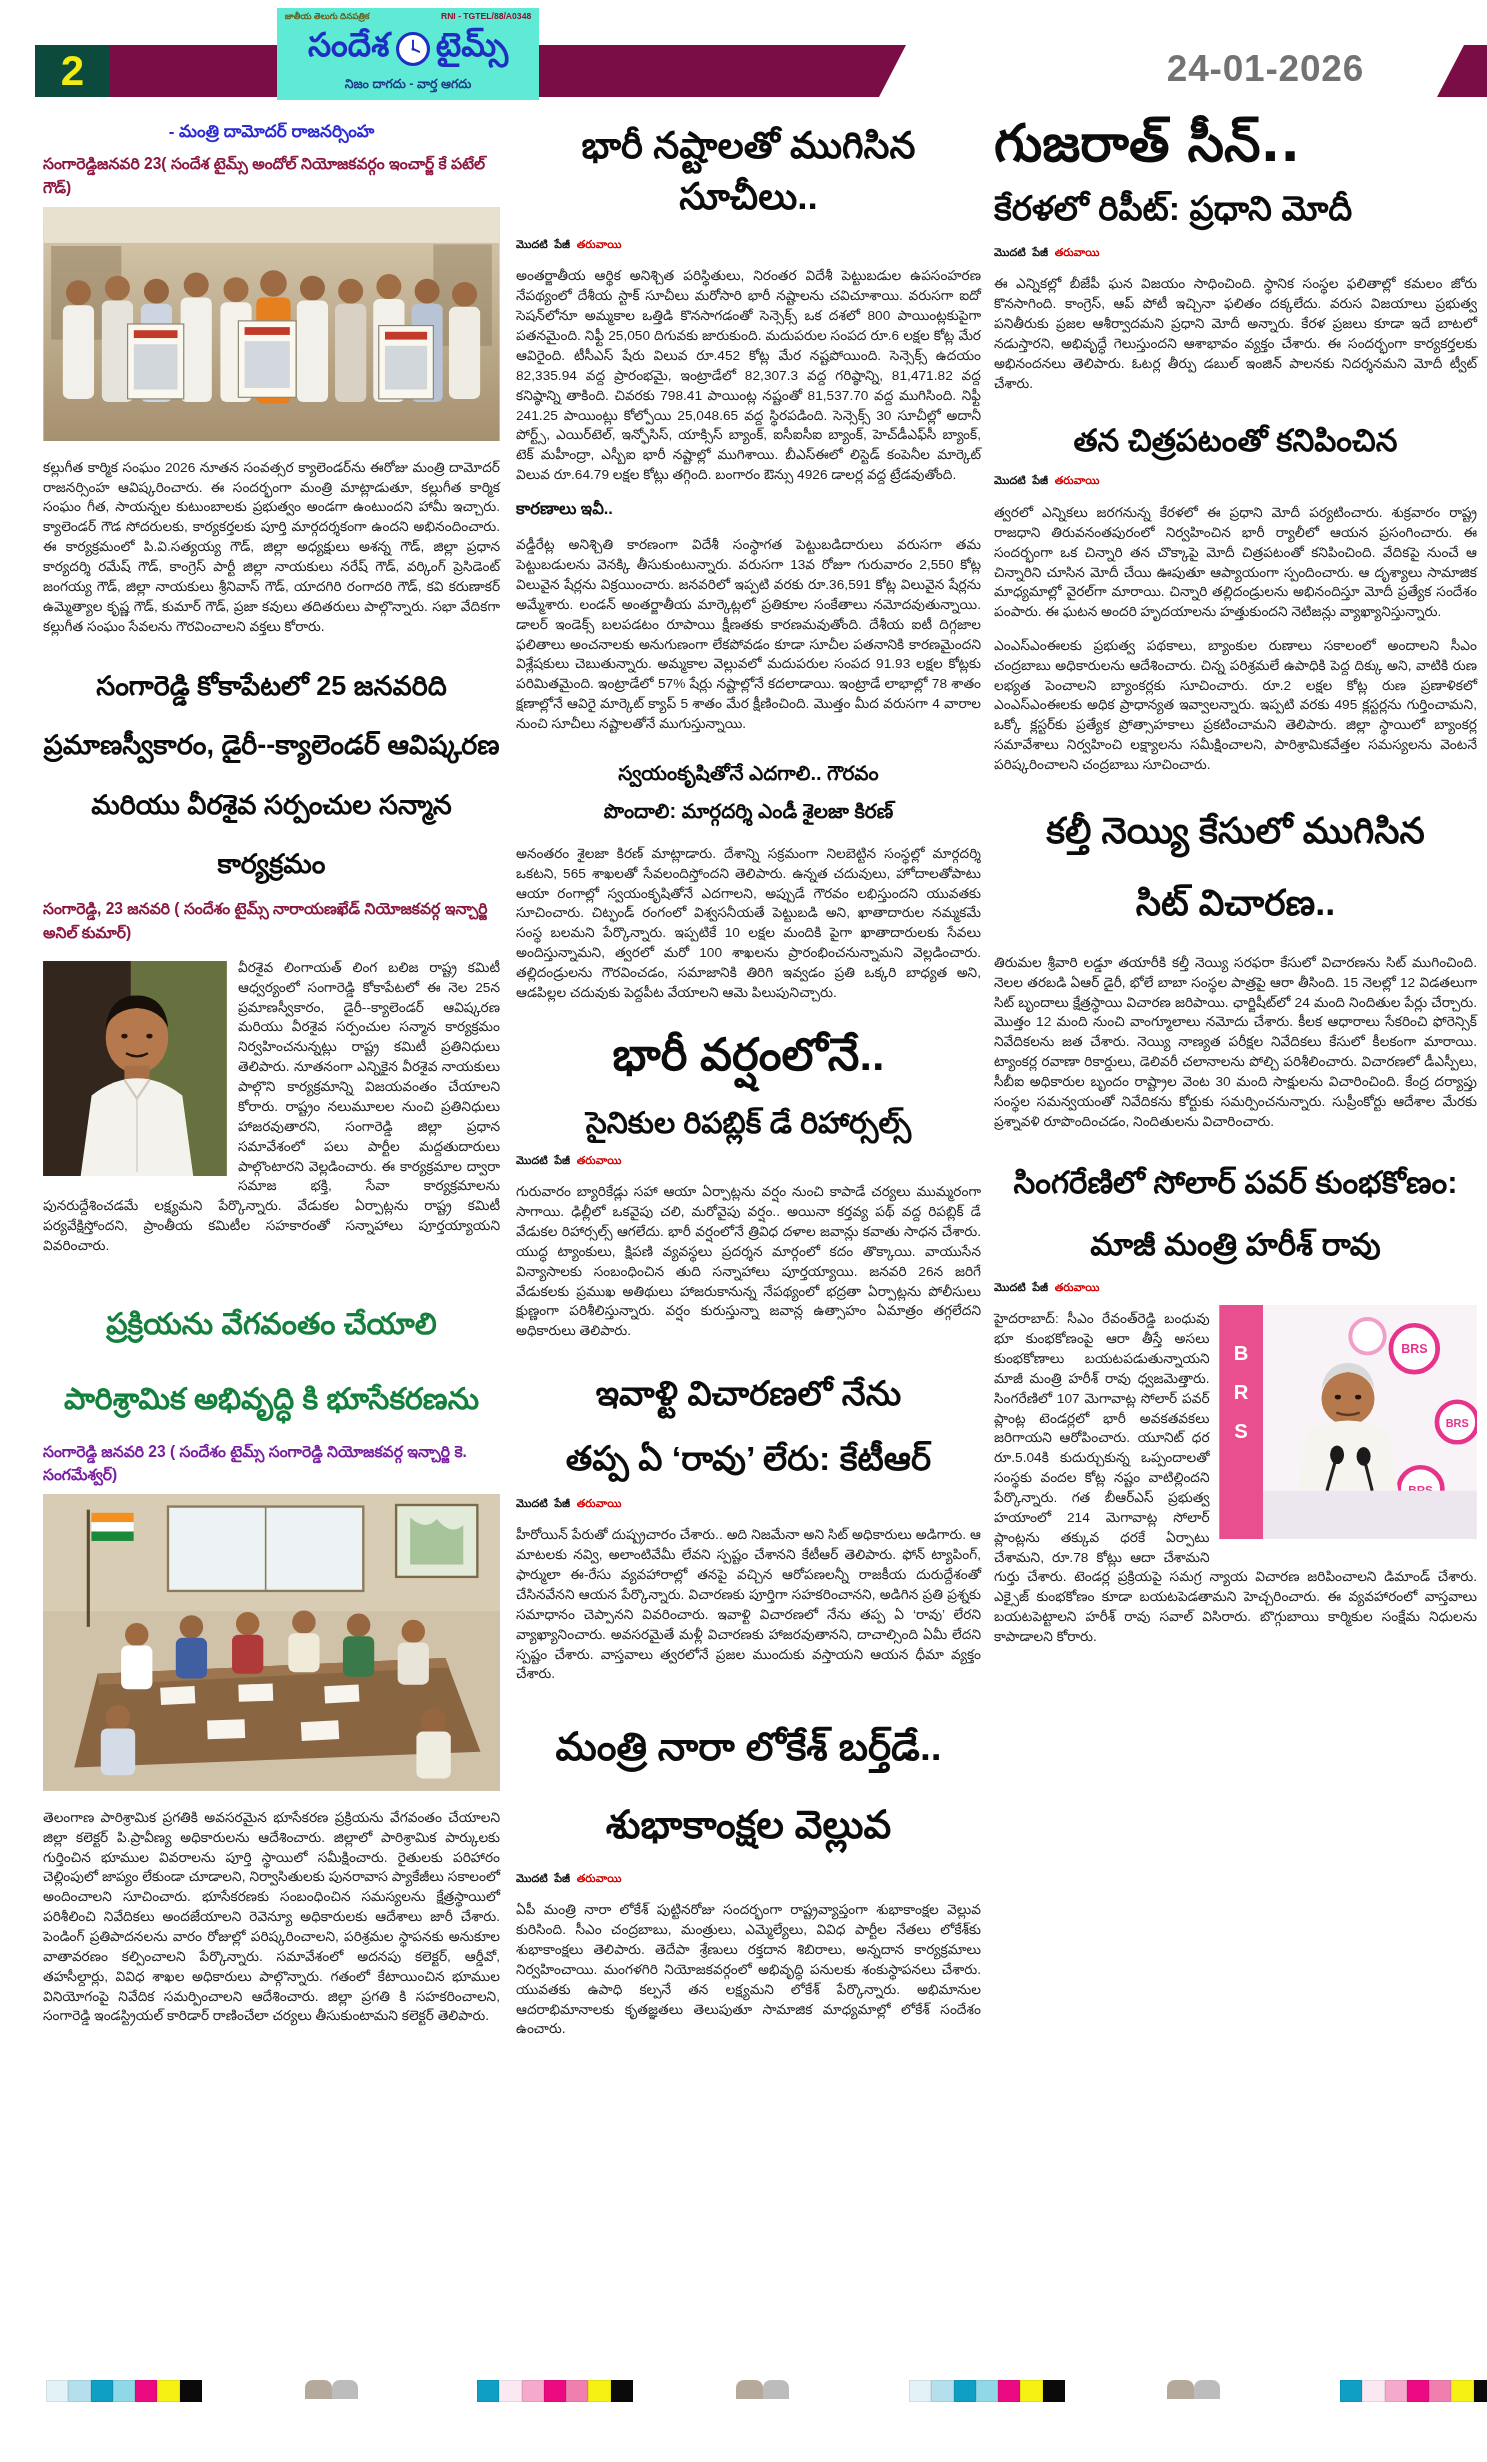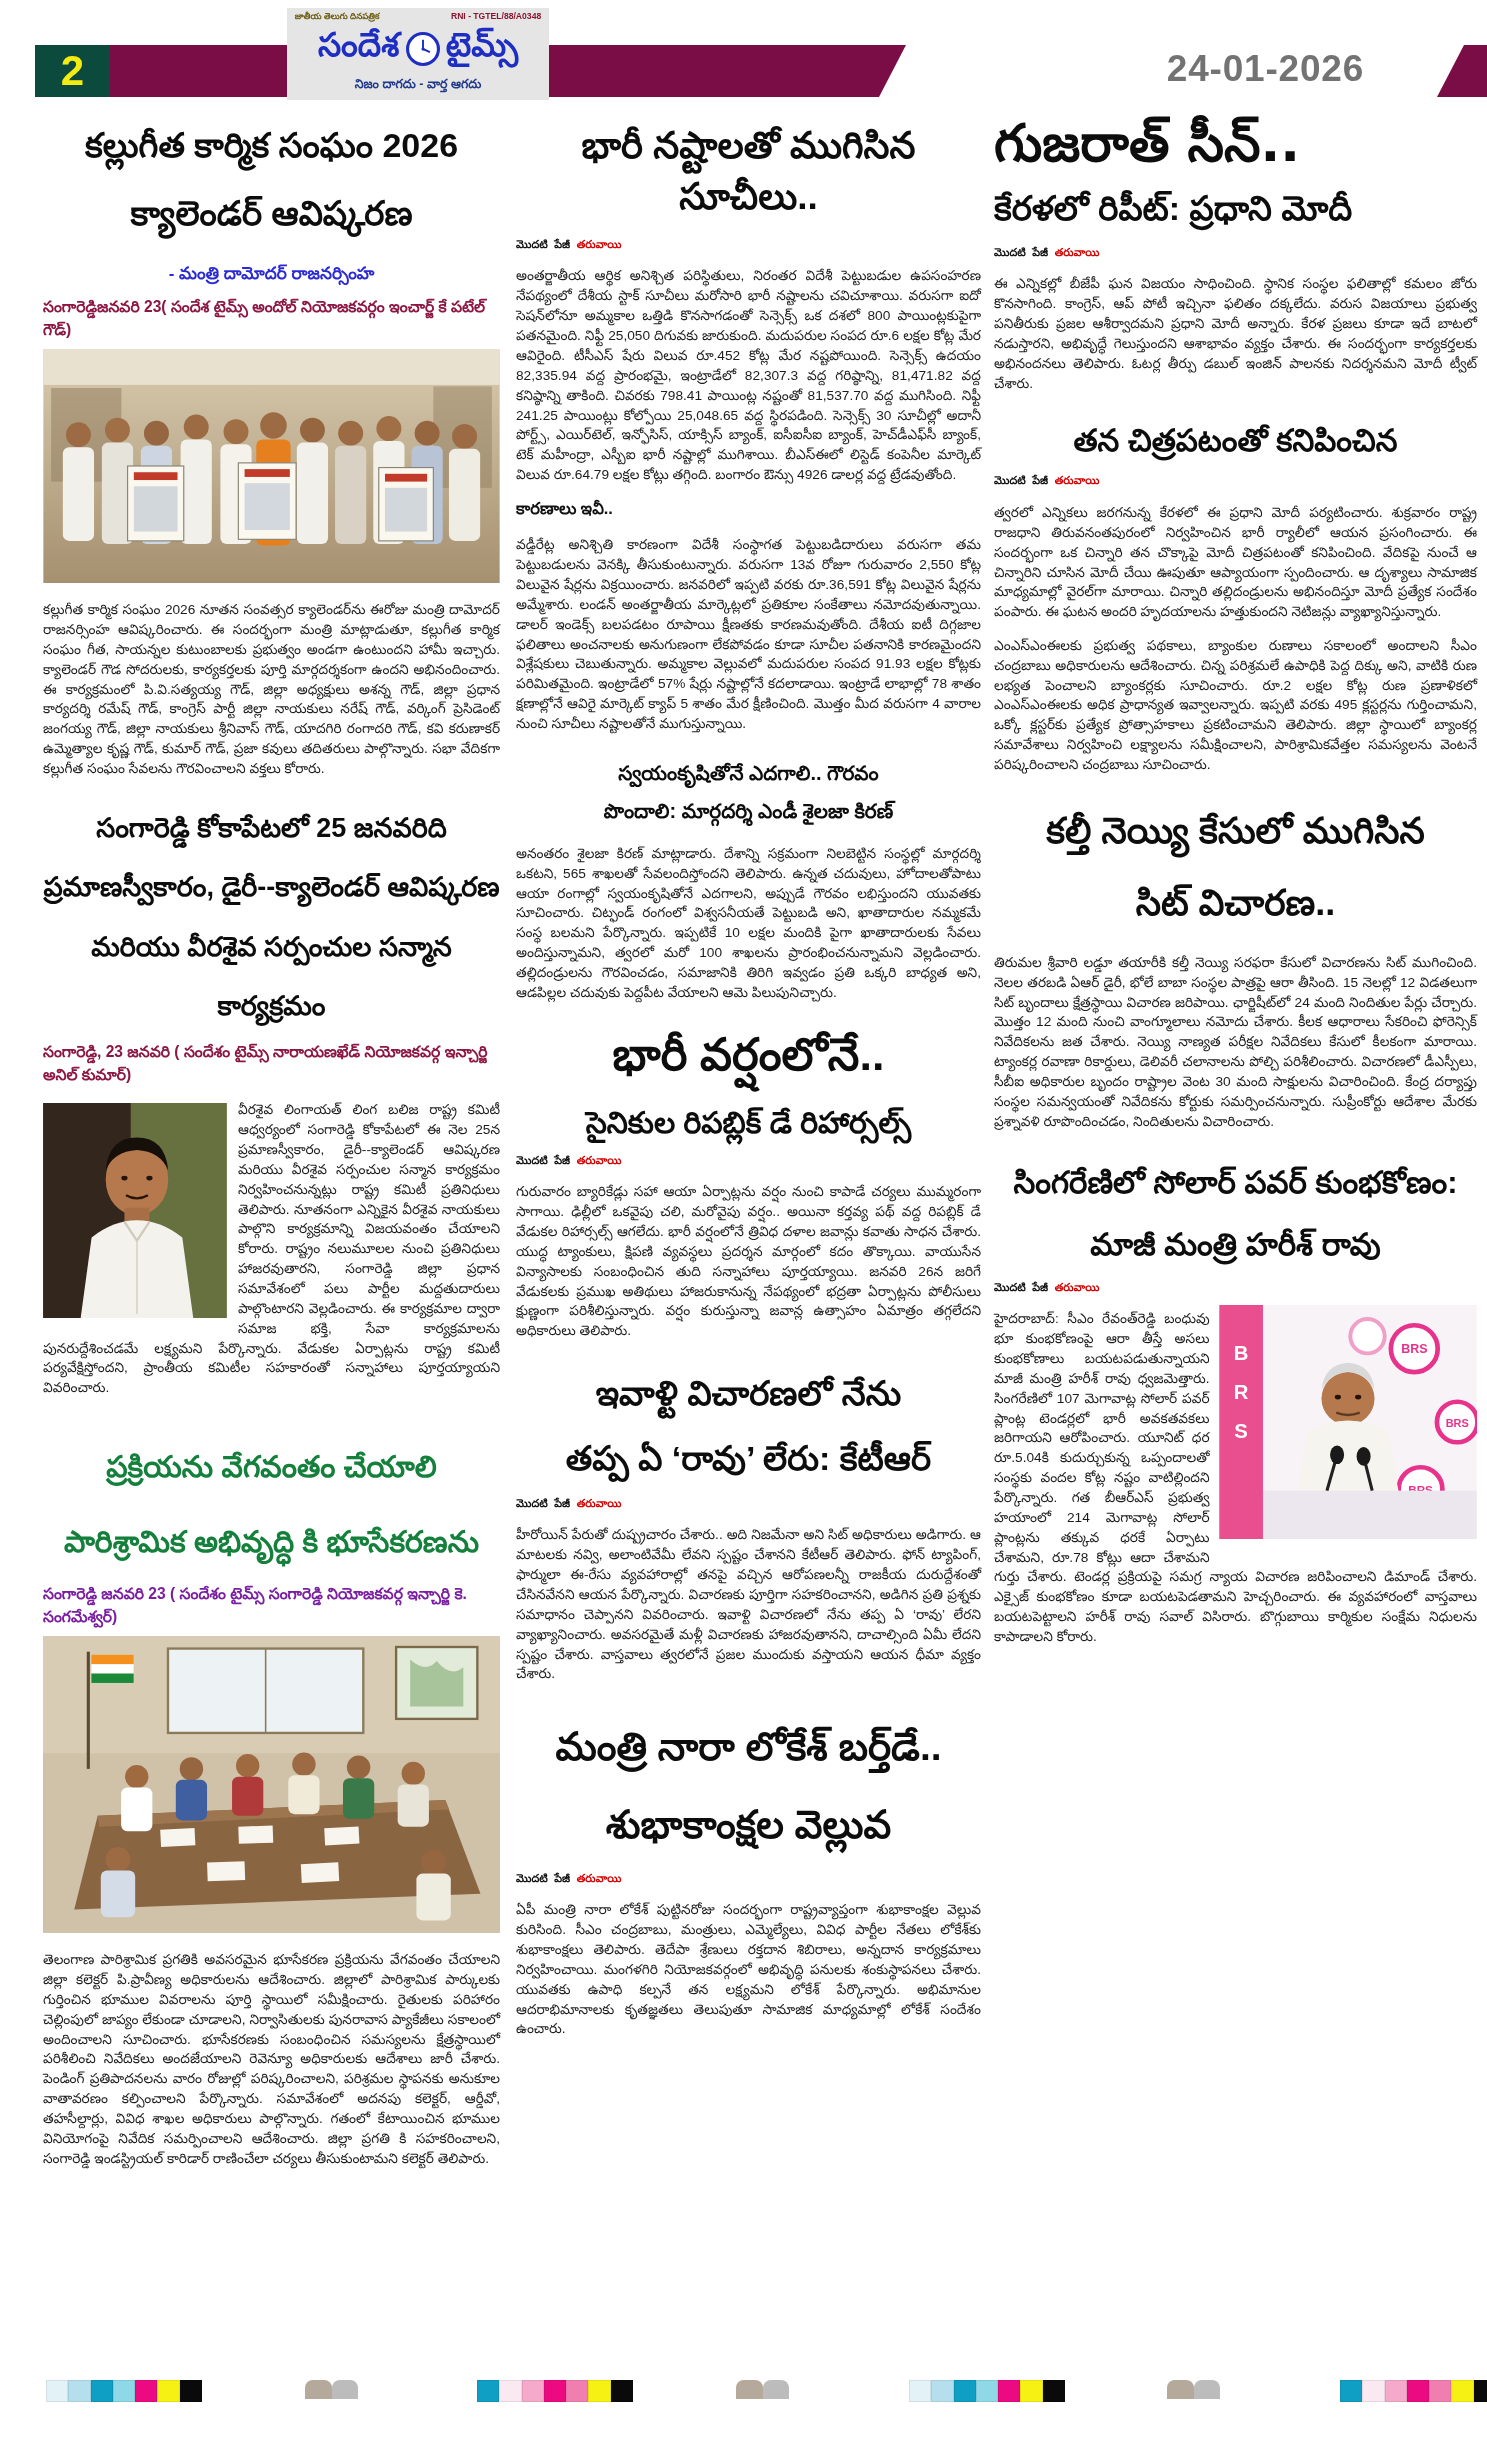--- a/index.html
+++ b/index.html
@@ -6,21 +6,21 @@
   .page{position:relative;width:1487px;height:2462px;background:#ffffff;overflow:hidden;
         font-family:"Liberation Sans","DejaVu Sans",sans-serif;}
 
   
   .hdr-bar{position:absolute;left:35px;top:45px;width:871px;height:52px;background:#7a0d45;
            clip-path:polygon(0 0,100% 0,calc(100% - 27px) 100%,0 100%);}
   .hdr-sliver{position:absolute;left:1437px;top:45px;width:50px;height:52px;background:#7a0d45;
            clip-path:polygon(27px 0,100% 0,100% 100%,0 100%);}
   .pgnum{position:absolute;left:35px;top:45px;width:75px;height:52px;background:#0c4a3e;color:#f3ec14;
          font-size:42px;font-weight:bold;text-align:center;line-height:52px;z-index:3;}
-  .masthead{position:absolute;left:287px;top:7.8px;width:262px;height:92px;background:#e5e5e5;z-index:4;
+  .masthead{position:absolute;left:277px;top:7.8px;width:262px;height:92px;background:#5eead4;z-index:4;
             box-sizing:border-box;padding:3.1px 7.8px 1.6px;}
   .mh-top{display:flex;justify-content:space-between;font-size:8.6px;font-weight:bold;}
   .mh-tag{color:#6b5a10;}
   .mh-rni{color:#8a1530;}
   .mh-title{display:flex;align-items:center;justify-content:center;gap:6.2px;color:#1f2ec2;
             font-size:33px;font-weight:bold;margin-top:3.1px;}
   .clock{width:34px;height:34px;display:inline-block;}
   .mh-tagline{text-align:center;color:#223a8c;font-size:12.5px;font-weight:bold;margin-top:4.7px;}
   .hdr-date{position:absolute;left:1125px;top:48px;width:281px;text-align:center;
             font-family:Liberation Sans, sans-serif;
@@ -104,24 +104,20 @@
       <span>టైమ్స్</span>
     </div>
     <div class="mh-tagline">నిజం దాగదు - వార్త ఆగదు</div>
   </div>
 
   <div class="hdr-date">24-01-2026</div>
 
   <section class="col col-left">
 
     <article>
-      <div class="hl l1-h center">
-        <span class="hl-line">కల్లుగీత కార్మిక సంఘం 2026</span>
-        <span class="hl-line">క్యాలెండర్ ఆవిష్కరణ</span>
-      </div>
       <div class="byline-blue">- మంత్రి దామోదర్ రాజనర్సింహ</div>
       <div class="dateline-m">సంగారెడ్డిజనవరి 23( సందేశ టైమ్స్ అందోల్ నియోజకవర్గం ఇంచార్జ్ కే పటేల్ గౌడ్)</div>
 
       <span class="photo">
         <svg viewBox="0 0 585 300" width="457" height="234">
           <defs>
             <linearGradient id="g1" x1="0" y1="0" x2="0" y2="1">
               <stop offset="0" stop-color="#d9cbb0"></stop>
                 <stop offset="1" stop-color="#a5906f"></stop>
             </linearGradient>

